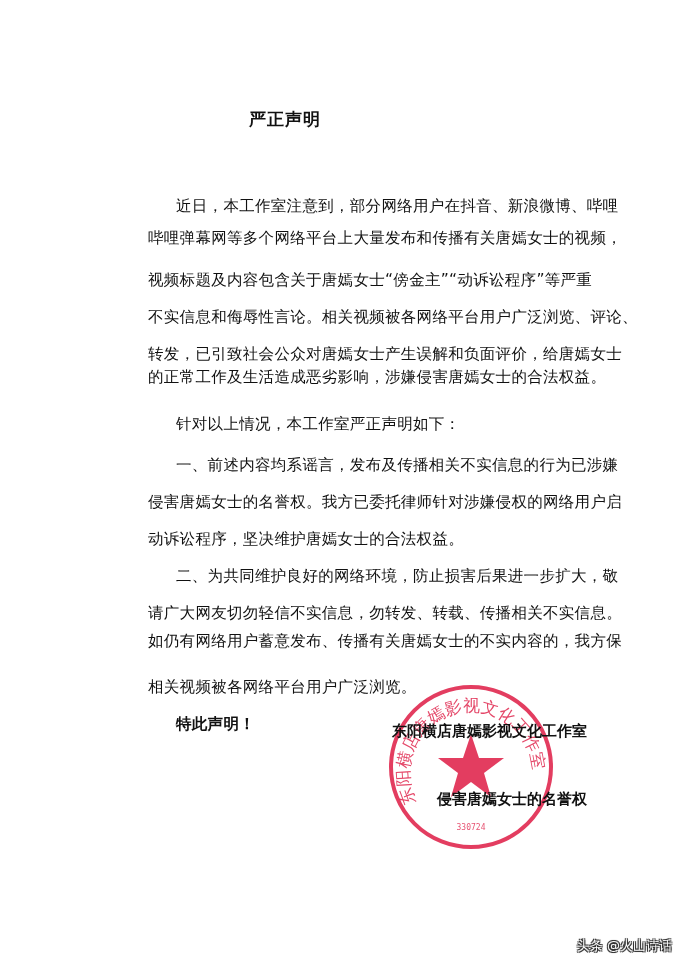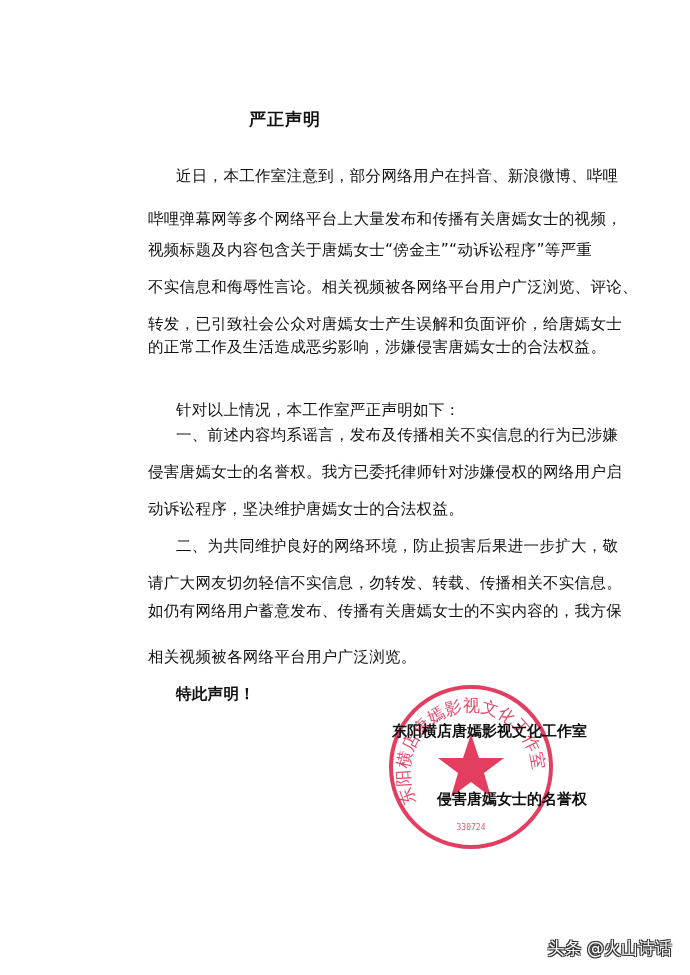--- a/index.html
+++ b/index.html
@@ -9,53 +9,54 @@
     color: #111111;
   }
   .doc-title {
     position: absolute; left: 0; width: 570px; top: 108px;
     text-align: center; font-size: 17px; font-weight: bold; letter-spacing: 1px;
   }
   .line {
     position: absolute; left: 148px; width: 440px;
     font-size: 15.5px; line-height: 20px; white-space: nowrap;
     letter-spacing: 0.3px;
+    margin-top: 30px;
   }
   .indent { left: 176px; }
   .bold { font-weight: bold; }
   .sign {
     position: absolute; right: 103px; font-size: 15px; font-weight: bold;
     white-space: nowrap; z-index: 2;
   }
   .stamp {
     position: absolute; left: 386px; top: 682px; width: 170px; height: 170px;
     z-index: 1;
   }
   .watermark {
     position: absolute; right: 18px; top: 937px;
-    font-size: 17px; color: #ffffff; white-space: nowrap;
+    font-size: 13px; color: #ffffff; white-space: nowrap;
     text-shadow: -1px -1px 0 #333, 1px -1px 0 #333, -1px 1px 0 #333, 1px 1px 0 #333, 0 0 2px #000;
   }
 </style>
 </head>
 <body>
 
 <div class="doc-title">严正声明</div>
 
 <div>
   <div class="line indent" style="top:166px">近日，本工作室注意到，部分网络用户在抖音、新浪微博、哔哩</div>
-  <div class="line" style="top:209px">哔哩弹幕网等多个网络平台上大量发布和传播有关唐嫣女士的视频，</div>
+  <div class="line" style="top:198px">哔哩弹幕网等多个网络平台上大量发布和传播有关唐嫣女士的视频，</div>
   <div class="line" style="top:240px">视频标题及内容包含关于唐嫣女士“傍金主”“动诉讼程序”等严重</div>
   <div class="line" style="top:277px">不实信息和侮辱性言论。相关视频被各网络平台用户广泛浏览、评论、</div>
   <div class="line" style="top:314px">转发，已引致社会公众对唐嫣女士产生误解和负面评价，给唐嫣女士</div>
   <div class="line" style="top:337px">的正常工作及生活造成恶劣影响，涉嫌侵害唐嫣女士的合法权益。</div>
 </div>
 
 <div>
-  <div class="line indent" style="top:400px">针对以上情况，本工作室严正声明如下：</div>
+  <div class="line indent" style="top:384px">针对以上情况，本工作室严正声明如下：</div>
 </div>
 
 <div>
   <div class="line indent" style="top:425px">一、前述内容均系谣言，发布及传播相关不实信息的行为已涉嫌</div>
   <div class="line" style="top:462px">侵害唐嫣女士的名誉权。我方已委托律师针对涉嫌侵权的网络用户启</div>
   <div class="line" style="top:499px">动诉讼程序，坚决维护唐嫣女士的合法权益。</div>
 </div>
 
 <div>
   <div class="line indent" style="top:536px">二、为共同维护良好的网络环境，防止损害后果进一步扩大，敬</div>

